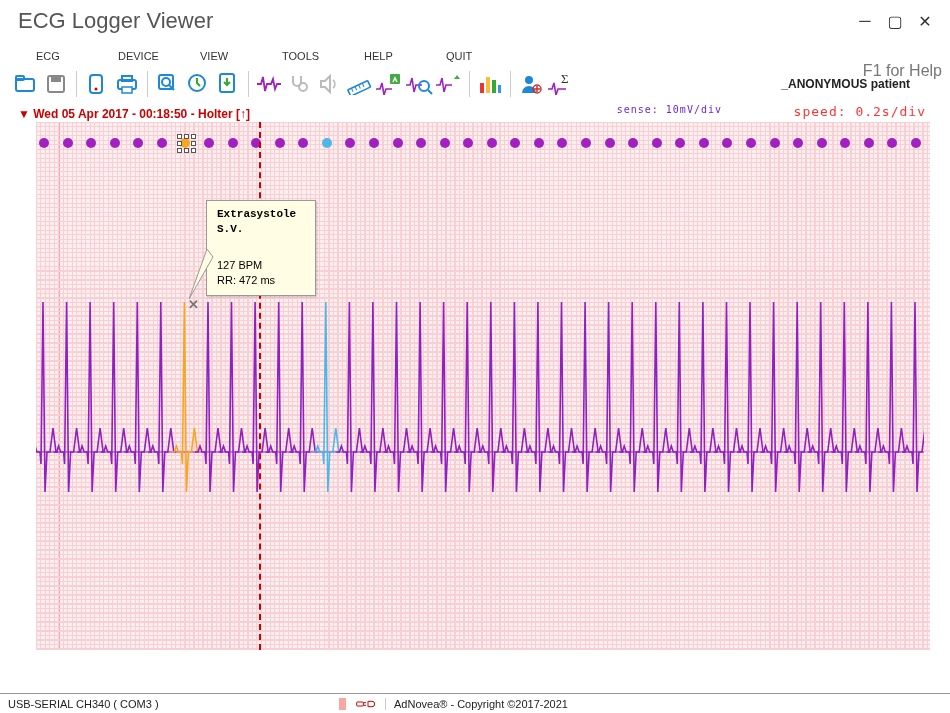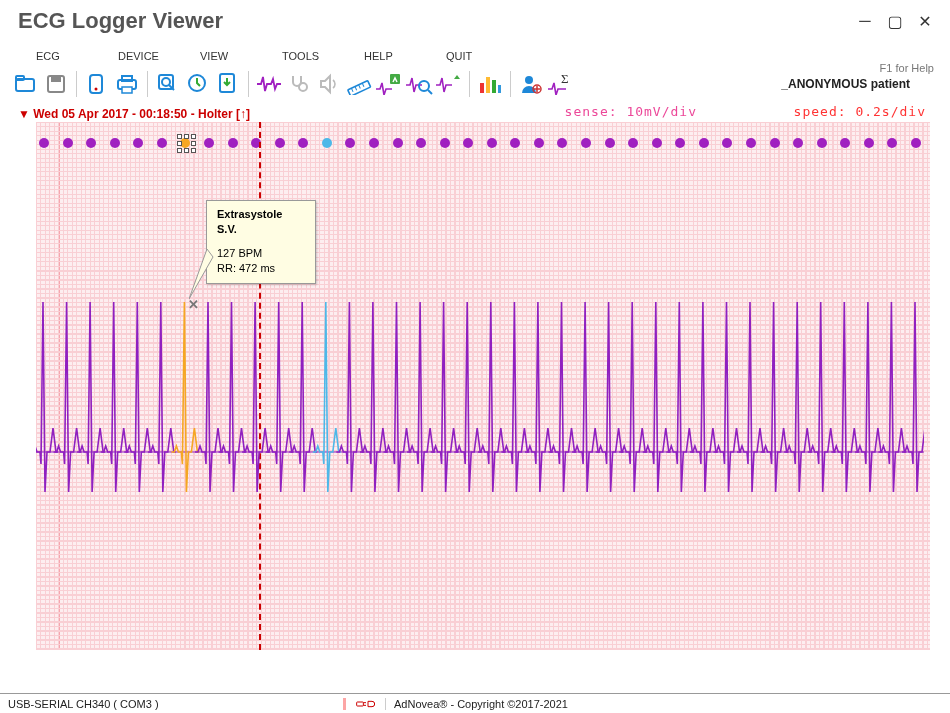--- a/index.html
+++ b/index.html
@@ -1,37 +1,37 @@
 <!DOCTYPE html>
 <html><head>
 <meta charset="utf-8">
 <style>
   * { box-sizing: border-box; margin: 0; padding: 0; }
   body { font-family: "Segoe UI", Arial, sans-serif; background: #fff; width: 950px; height: 713px; overflow: hidden; position: relative; }
   
   .titlebar { display: flex; align-items: center; justify-content: space-between; padding: 8px 14px 2px 18px; }
-  .title { font-size: 22px; color: #555; font-weight: 700; }
+  .title { font-size: 22px; color: #555; font-weight: 400; }
   .winbtns { display: flex; gap: 8px; align-items: center; }
   .winbtn { width: 22px; height: 20px; display: flex; align-items: center; justify-content: center; cursor: pointer; font-size: 16px; color: #333; }
   
-  .help-hint { position: absolute; top: 62px; right: 16px; font-size: 11px; color: #777; padding-left: 8px; }
+  .help-hint { position: absolute; top: 62px; right: 8px; font-size: 16px; color: #777; padding-left: 8px; }
   
   .menubar { display: flex; gap: 0; padding: 14px 0 6px 36px; font-size: 11px; color: #333; }
   .menubar .mitem { width: 82px; }
   
   .toolbar { display: flex; align-items: center; padding: 2px 8px 6px 12px; gap: 2px; }
   .tbtn { width: 28px; height: 28px; display: flex; align-items: center; justify-content: center; cursor: pointer; }
   .tsep { width: 1px; height: 26px; background: #ccc; margin: 0 4px; }
   .patient-label { margin-left: auto; margin-right: 32px; font-size: 12px; font-weight: bold; color: #222; }
   
   .chart-header { position: relative; height: 18px; margin: 0 14px 0 14px; }
   .chart-header .hleft { color: #c00; font-weight: bold; font-size: 12px; margin-left: 4px; }
   .chart-header .hleft::before { content: "▼ "; color: #c00; }
   .chart-header .hcenter { position: absolute; left: 50%; transform: translateX(-50%); top: 16px; color: #e88; font-size: 11px; }
-  .chart-header .sense { position: absolute; right: 239px; top: 0; color: #ec4899; font-family: monospace; font-size: 13px; letter-spacing: 1px; }
+  .chart-header .sense { position: absolute; right: 214px; top: 0; color: #6d28d9; font-family: monospace; font-size: 10px; letter-spacing: 1px; }
   .chart-header .speed { position: absolute; right: 10px; top: 0; color: #f33; font-family: monospace; font-size: 13px; letter-spacing: 1px; }
   
   .chart-wrap { position: relative; margin: 0 14px 0 30px; height: 528px; background: #fff; }
   .chart-area { position: absolute; left: 6px; right: 6px; top: 0; bottom: 0; background:
      repeating-linear-gradient(to right, #f9cfd4 0, #f9cfd4 1px, transparent 1px, transparent 4.5px),
      repeating-linear-gradient(to bottom, #f9cfd4 0, #f9cfd4 1px, transparent 1px, transparent 4.5px),
      repeating-linear-gradient(to right, #f5a6ae 0, #f5a6ae 1px, transparent 1px, transparent 22.5px),
      repeating-linear-gradient(to bottom, #f5a6ae 0, #f5a6ae 1px, transparent 1px, transparent 22.5px),
      #fdeef0;
   }
@@ -41,26 +41,26 @@
   .dot.sel { background: #f5a623; }
   .sel-markers { position: absolute; width: 20px; height: 20px; display: grid; grid-template-columns: repeat(3,6px); grid-template-rows: repeat(3,6px); gap: 1px; }
   .sel-markers span { width: 5px; height: 5px; border: 1px solid #555; background: #fff; }
   .sel-markers span.c { background: #f5a623; border: none; }
   
   .vline { position: absolute; top: 0; bottom: 0; border-left: 2px dashed #c00; }
   
   .ecg-svg { position: absolute; left: 6px; right: 6px; top: 130px; height: 330px; }
   
   .tooltip { position: absolute; background: #fffde3; border: 1px solid #999; padding: 6px 10px 6px 10px; font-size: 11px; line-height: 1.4; box-shadow: 1px 1px 2px rgba(0,0,0,0.2); z-index: 5; }
-  .tooltip .tt-title { font-weight: bold; margin-bottom: 8px; }
+  .tooltip .tt-title { font-weight: bold; margin-bottom: 20px; font-family: Liberation Mono, monospace; }
   
   .target-x { position: absolute; font-weight: bold; color: #777; font-size: 13px; }
   
   .statusbar { position: absolute; left: 0; right: 0; bottom: 0; height: 20px; border-top: 1px solid #999; display: flex; align-items: center; font-size: 11px; color: #222; padding: 0 6px; background: #fff; }
-  .statusbar .sleft { flex: 0 0 340px; border-right: 3px solid #fca5a5; padding-left: 2px; }
+  .statusbar .sleft { flex: 0 0 340px; border-right: 7px solid #fca5a5; padding-left: 2px; }
   .statusbar .smid { flex: 1; padding-left: 10px; border-right: 1px solid #ccc; }
   .statusbar .sicon { width: 40px; display: flex; justify-content: center; border-right: 1px solid #ccc; }
   .statusbar .sright { padding: 0 8px; }
   
   .plug-icon { width: 20px; height: 12px; }
 </style>
 </head>
 <body>
 
 <div class="titlebar">

